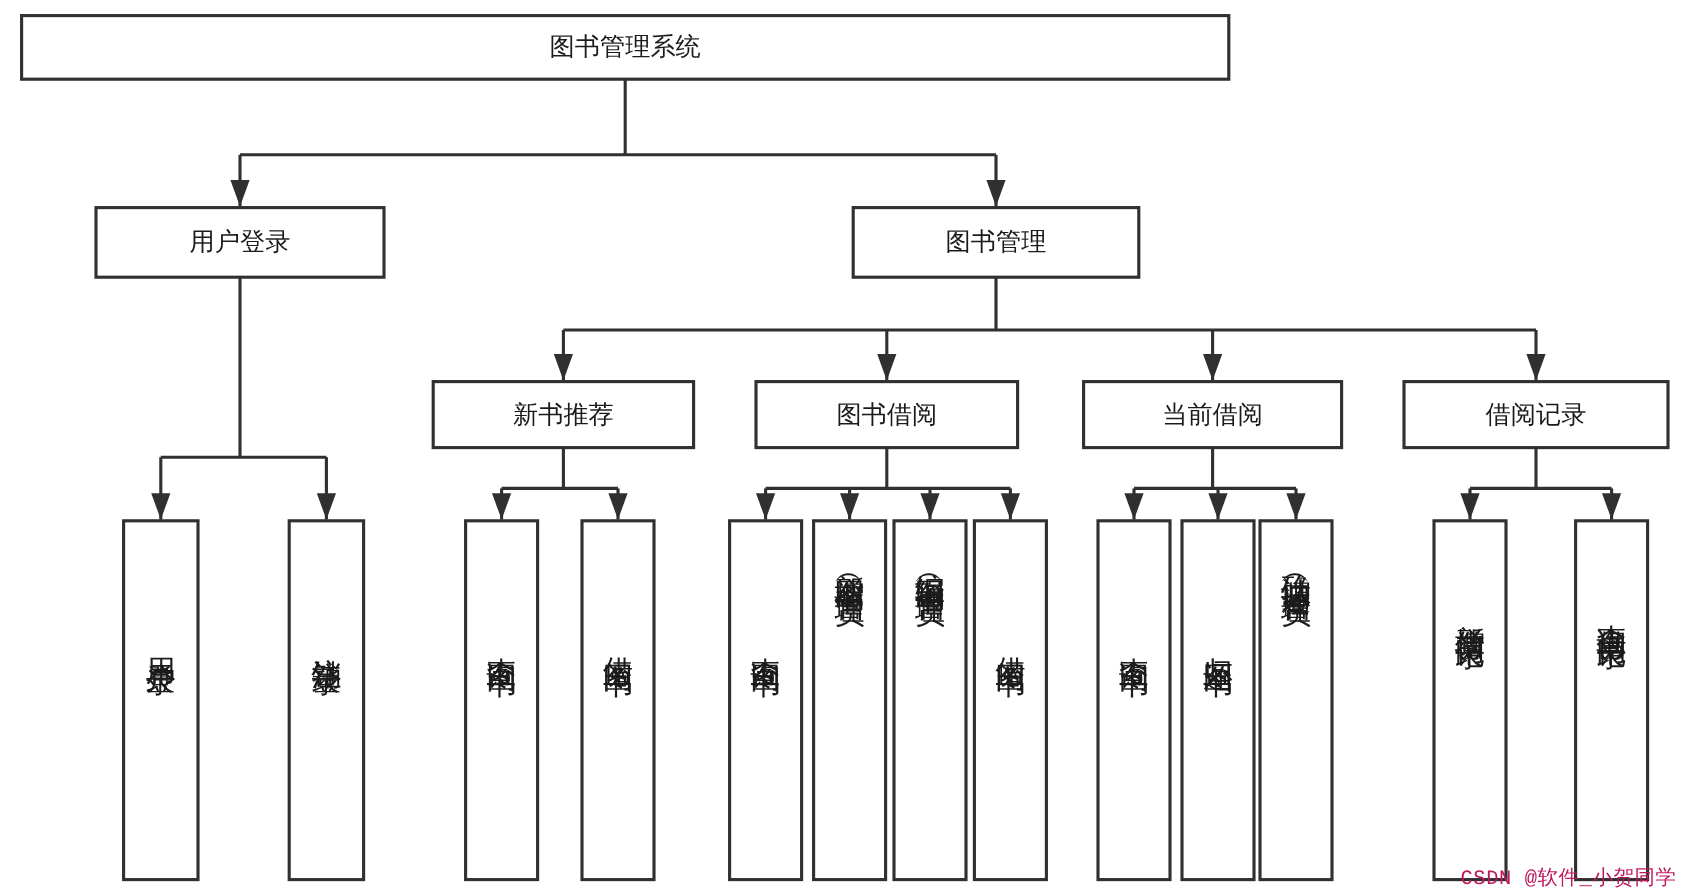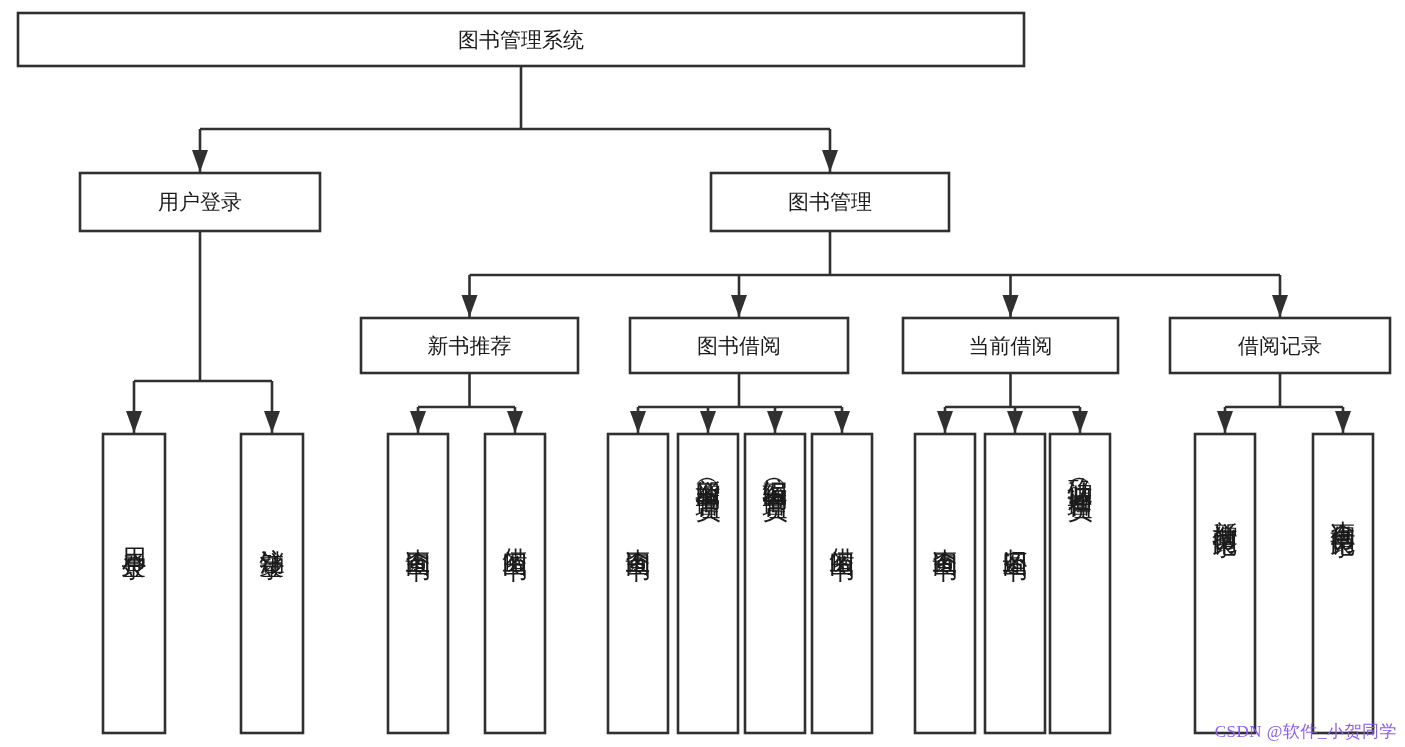--- a/index.html
+++ b/index.html
@@ -63,23 +63,23 @@
     font-size: 25px;
     line-height: 1;
     letter-spacing: 3px;
     color: #1b1b1b;
     white-space: nowrap;
   }
   .watermark {
     position: absolute;
     right: 8px;
     bottom: 4px;
-    font-family: Liberation Serif, serif;
+    font-family: Liberation Mono, monospace;
     font-size: 17px;
-    color: #8b5cf6;
+    color: #be185d;
     letter-spacing: 0.5px;
     white-space: nowrap;
     user-select: none;
     margin-top: 44px;
   }
 </style>
 </head>
 <body>
 
 <div id="diagram-root">

